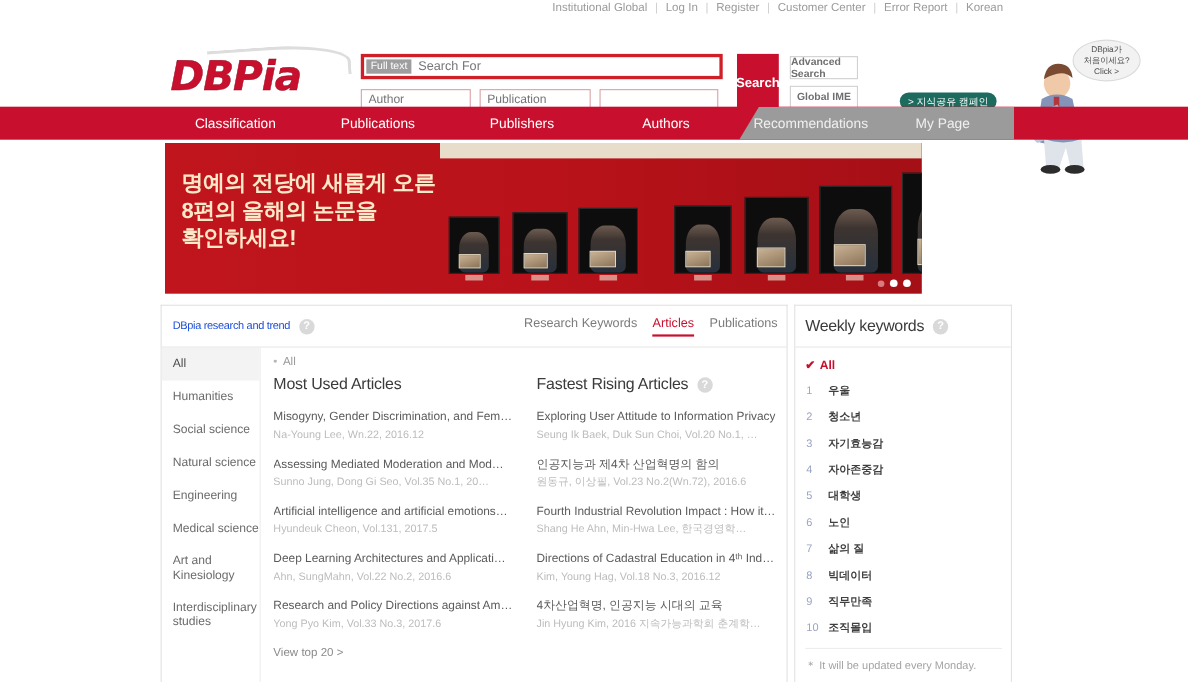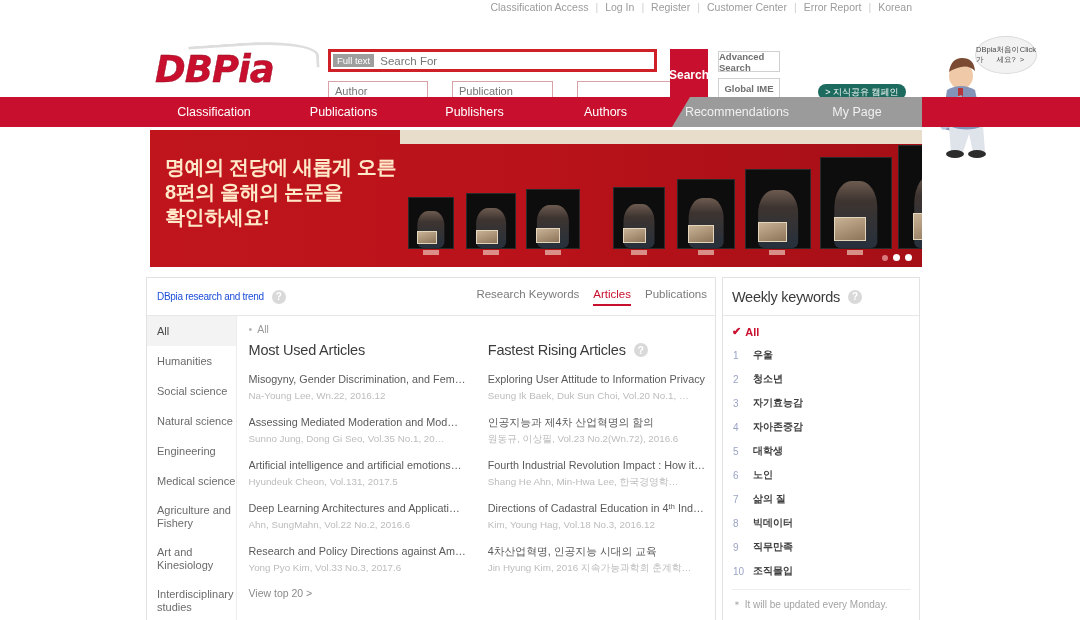--- a/index.html
+++ b/index.html
@@ -54,21 +54,21 @@
   }
   .fulltext-tag {
     background: #9e9e9e; color: #fff; font-size: 9.5px;
     padding: 1px 4px; margin-left: 2px; white-space: nowrap;
   }
   .search-input-main {
     flex: 1; border: none; outline: none; font-size: 11.5px;
     color: #909090; padding-left: 6px; font-family: "Liberation Sans", sans-serif;
     background: transparent;
   }
-  .search-row2 { display: flex; gap: 24px; margin-top: 9px; }
+  .search-row2 { display: flex; gap: 8px; margin-top: 9px; }
   .sub-field {
     height: 19px; border: 1px solid #d9a2a6; background: #fff;
     font-size: 11px; color: #8c8c8c; padding-left: 6px; outline: none;
     font-family: "Liberation Sans", sans-serif;
   }
   .sub-field.w1 { width: 100px; }
   .sub-field.w2 { width: 101px; }
   .sub-field.w3 { width: 108px; }
 
   .search-btn {
@@ -95,22 +95,22 @@
     font-size: 9px; display: flex; align-items: center; justify-content: center;
     cursor: pointer; white-space: nowrap;
   }
 
   
   .mascot { position: absolute; left: 925px; top: 16px; width: 150px; height: 130px; }
   .bubble {
     position: absolute; left: 50px; top: 6px;
     width: 62px; height: 38px; border-radius: 50%;
     background: #f2f2f2; border: 1px solid #dadada;
-    display: flex; flex-direction: row; align-items: center; justify-content: center;
-    font-size: 7.5px; color: #4a4a4a; line-height: 10px; text-align: left;
+    display: flex; flex-direction: column; align-items: center; justify-content: center;
+    font-size: 7.5px; color: #4a4a4a; line-height: 10px; text-align: right;
   }
 
   
   .main-nav {
     position: absolute; top: 97px; left: 0; width: 1080px; height: 30px;
     background: #c8102e;
   }
   .nav-inner {
     position: absolute; left: 150px; top: 0; width: 772px; height: 30px;
     display: flex; align-items: center;
@@ -129,21 +129,21 @@
     background: #9b9b9b;
     clip-path: polygon(18px 0, 100% 0, 100% 100%, 0 100%);
     display: flex; align-items: center;
   }
   .nav-right .nav-item { color: #f0f0f0; }
   .nav-right .nav-item.w-rec { width: 130px; }
   .nav-right .nav-item.w-my  { width: 110px; }
 
   
   .banner {
-    position: absolute; top: 130px; left: 150px; width: 772px; height: 137px;
+    position: absolute; top: 130px; left: 150px; width: 688px; height: 137px;
     background: linear-gradient(90deg, #c0151d 0%, #b9121a 50%, #a50f16 100%);
     overflow: hidden;
   }
   .banner-ceiling {
     position: absolute; left: 250px; top: 0; right: 0; height: 14px;
     background: #e8dccb;
   }
   .banner-text {
     position: absolute; left: 15px; top: 25px;
     color: #ffe9c9; font-size: 20px; font-weight: bold; line-height: 25px;
@@ -259,21 +259,21 @@
   .kw-note {
     position: absolute; left: 9px; bottom: 8px; right: 8px;
     border-top: 1px solid #ededed; padding-top: 8px;
     font-size: 10px; color: #a3a3a3;
   }
 </style>
 </head>
 <body>
 
 <div class="utility-bar">
-  <a>Classification Access</a>
+  <a>Institutional Global</a>
   <span class="utility-sep">|</span>
   <a>Log In</a>
   <span class="utility-sep">|</span>
   <a>Register</a>
   <span class="utility-sep">|</span>
   <a>Customer Center</a>
   <span class="utility-sep">|</span>
   <a>Error Report</a>
   <span class="utility-sep">|</span>
   <a>Korean</a>
@@ -412,21 +412,20 @@
   </div>
 
   <div class="panel-body">
     <div class="cat-list">
       <div class="cat-item active">All</div>
       <div class="cat-item">Humanities</div>
       <div class="cat-item">Social science</div>
       <div class="cat-item">Natural science</div>
       <div class="cat-item">Engineering</div>
       <div class="cat-item">Medical science</div>
-      <div class="cat-item tall">Agriculture and Fishery</div>
       <div class="cat-item tall">Art and Kinesiology</div>
       <div class="cat-item tall">Interdisciplinary studies</div>
     </div>
 
     <div class="lists-area">
       <div class="all-row">
         <span class="bullet">•</span>
         <span>All</span>
       </div>
 

